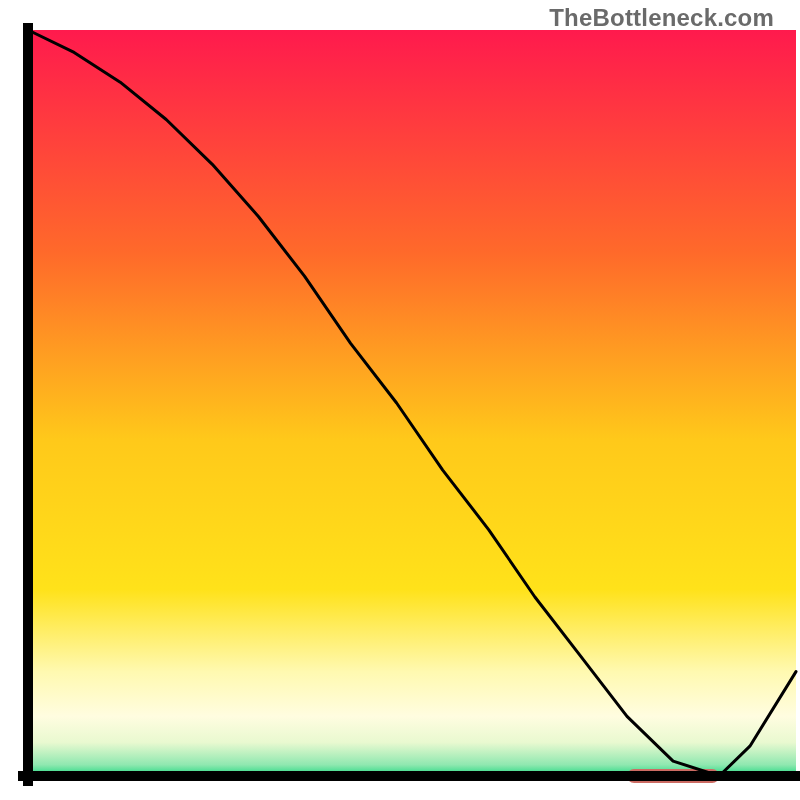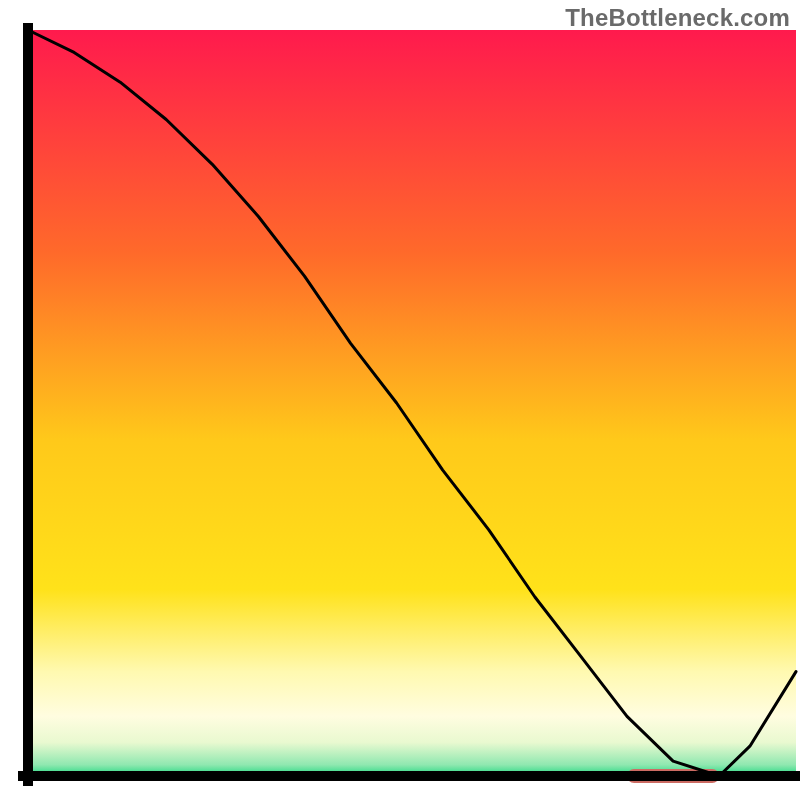--- a/index.html
+++ b/index.html
@@ -12,21 +12,21 @@
     font-family: Arial, Helvetica, sans-serif;
   }
   .container {
     position: relative;
     width: 800px;
     height: 800px;
   }
   .watermark {
     position: absolute;
     top: 4px;
-    right: 10px;
+    right: 26px;
     color: #6a6a6a;
     font-size: 24px;
     font-weight: bold;
     letter-spacing: 0.2px;
     z-index: 10;
   }
   svg {
     display: block;
   }
 </style>

